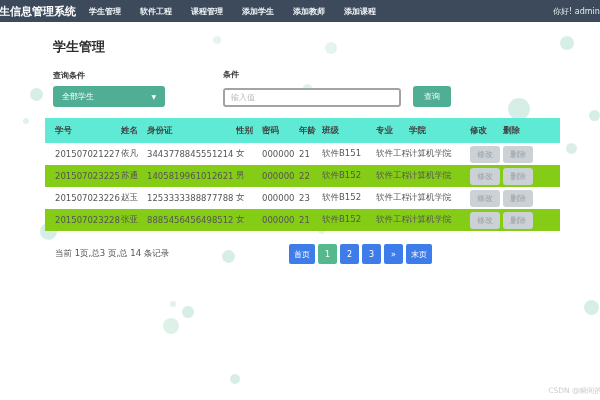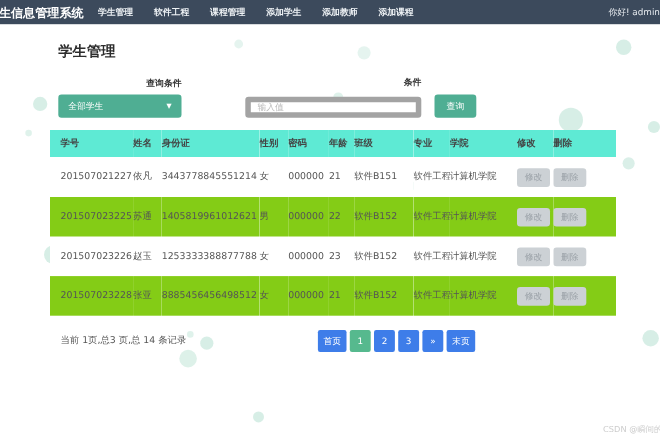--- a/index.html
+++ b/index.html
@@ -22,46 +22,46 @@
   .greeting { margin-left:auto; margin-right:-5px; font-size:8px; color:#e8ecf0; white-space:nowrap; }
 
   
   .decor { position:absolute; border-radius:50%; background:#6fc3a5; z-index:0; }
 
   
   .main { position:absolute; left:45px; top:38px; width:515px; z-index:2; }
   .page-title { font-size:13px; font-weight:bold; color:#2d2d2d; margin:0 0 13px 8px; }
 
   .filters { display:flex; align-items:flex-end; margin-bottom:11px; }
-  .filter-label { font-size:8px; font-weight:bold; color:#333; margin-bottom:5px;text-align:right; }
+  .filter-label { font-size:8px; font-weight:bold; color:#333; margin-bottom:5px; }
   .fg1 { margin-left:8px; }
   .dropdown {
     width:112px; height:21px; background:#4fae93; border-radius:3px;
     color:#fff; font-size:8px; display:flex; align-items:center;
     justify-content:space-between; padding:0 9px; cursor:pointer;
   }
   .dropdown .chev { font-size:6px; }
   .fg2 { margin-left:58px; }
   .cond-input {
-    width:160px; height:19px; border:5px solid #a3a3a3; border-radius:3px;
+    width:178px; height:19px; border:2px solid #a3a3a3; border-radius:3px;
     font-size:8px; padding:0 6px; color:#555; outline:none;
     font-family:inherit;
   }
   .cond-input::placeholder { color:#b8b8b8; }
   .search-btn {
     margin-left:12px; width:38px; height:21px; background:#4fae93;
     border:none; border-radius:3px; color:#fff; font-size:8px; cursor:pointer;
     font-family:inherit;
   }
 
   
   table { border-collapse:collapse; width:515px; table-layout:fixed; font-size:8.5px; }
   thead tr { background:#5eead4; height:25px; }
   th { font-weight:bold; color:#444; text-align:left; padding:0; white-space:nowrap; overflow:hidden; }
-  tbody tr { height:36px; background:#ffffff; }
+  tbody tr { height:22px; background:#ffffff; }
   tbody tr.alt { background:#84cc16; }
   td { color:#555; padding:0; white-space:nowrap; overflow:hidden; }
   th.c0, td.c0 { padding-left:10px; }
   .btn-sm {
     background:#ccd1d5; color:#9aa1a7; border:none; border-radius:3px;
     font-size:8px; padding:3px 7px; cursor:pointer; font-family:inherit;
   }
 
   
   .table-footer { display:flex; align-items:center; margin-top:13px; }

